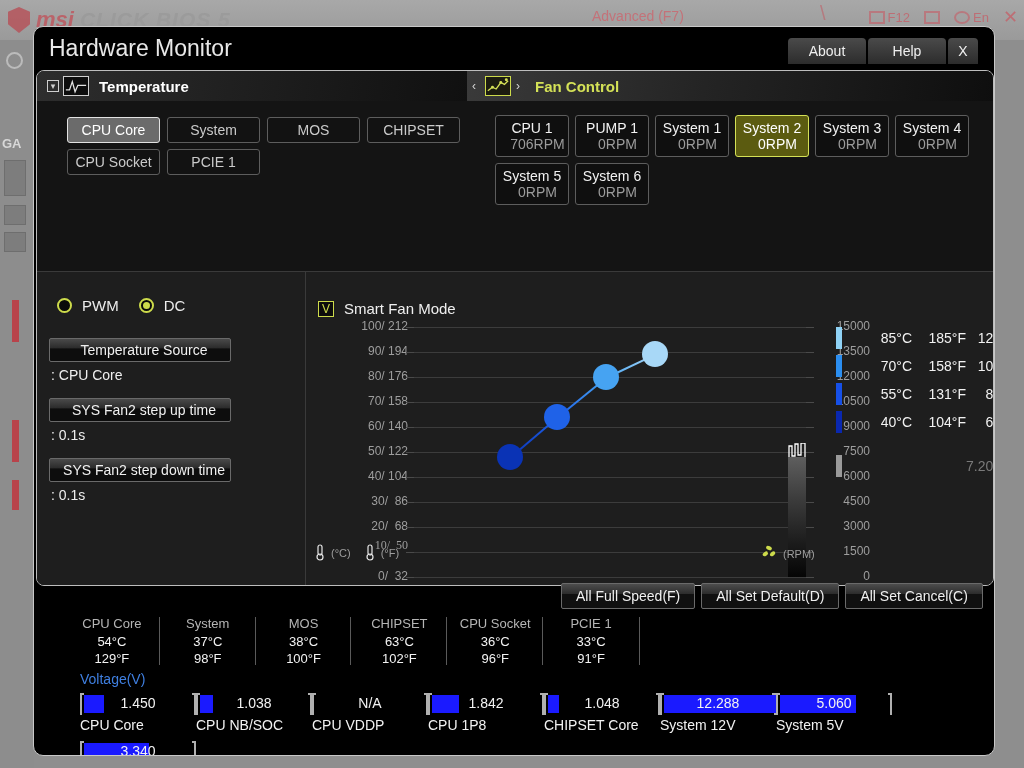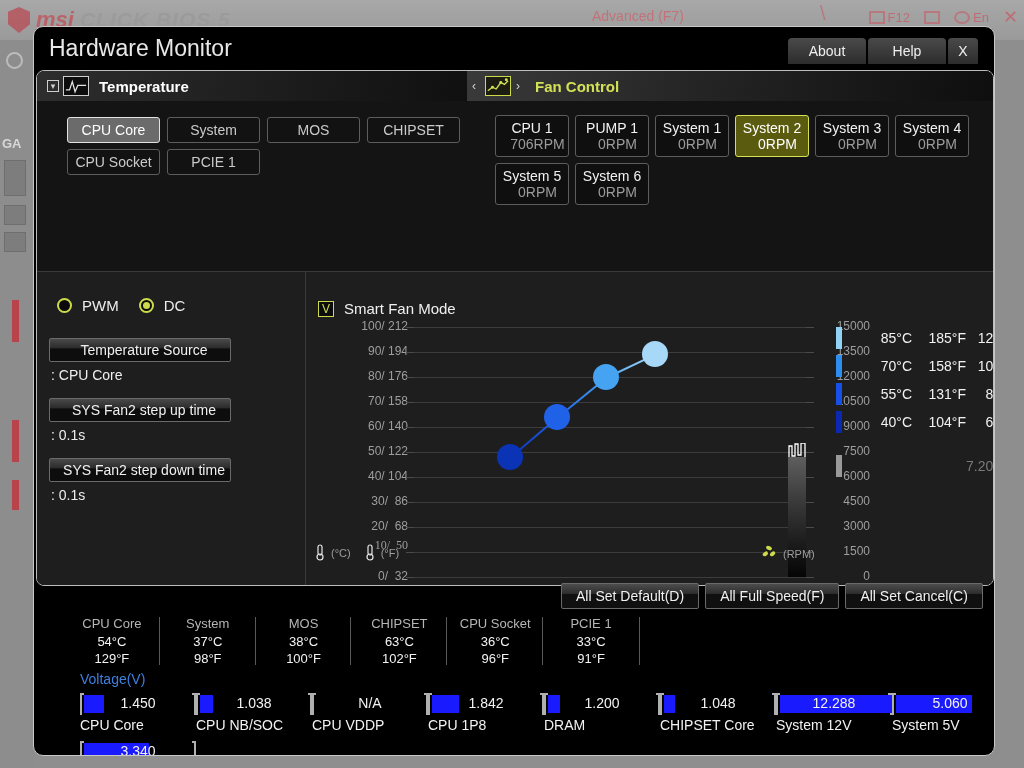--- a/index.html
+++ b/index.html
@@ -488,22 +488,22 @@
                 <circle cx="9" cy="9" r="1.7" fill="#1e1e1e"></circle>
               </g>
             </svg>
           </span>
           <span class="unit">(RPM)</span>
         </div>
       </div>
     </div>
 
     <div class="actions" id="actions">
+        <div class="abtn">All Full Speed(F)</div>
         <div class="abtn">All Set Default(D)</div>
-        <div class="abtn">All Full Speed(F)</div>
         <div class="abtn">All Set Cancel(C)</div>
       </div>
 
     <div class="tempsum" id="tempsum">
         <div class="tcell">
           <div class="tname">CPU Core</div>
           <div class="tc">54°C</div>
           <div class="tf">129°F</div>
         </div>
         <div class="tcell">
@@ -559,27 +559,20 @@
         </div>
         <div class="vitem" style="width: 116px;">
           <div class="vframe" style="width: 116px;">
             <div class="vfill" style="width: 26.88px; background: rgb(26, 26, 255);"></div>
           </div>
           <div class="vnum" style="left: 0px; width: 116px;">1.842</div>
           <div class="vlabel">CPU 1P8</div>
         </div>
         <div class="vitem" style="width: 116px;">
           <div class="vframe" style="width: 116px;">
-            <div class="vfill" style="width: 12.32px; background: rgb(26, 26, 255);"></div>
-          </div>
-          <div class="vnum" style="left: 0px; width: 116px;">1.200</div>
-          <div class="vlabel">DRAM</div>
-        </div>
-        <div class="vitem" style="width: 116px;">
-          <div class="vframe" style="width: 116px;">
             <div class="vfill" style="width: 11.2px; background: rgb(26, 26, 255);"></div>
           </div>
           <div class="vnum" style="left: 0px; width: 116px;">1.048</div>
           <div class="vlabel">CHIPSET Core</div>
         </div>
         <div class="vitem" style="width: 116px;">
           <div class="vframe" style="width: 116px;">
             <div class="vfill" style="width: 112px; background: rgb(26, 26, 255);"></div>
           </div>
           <div class="vnum" style="left: 0px; width: 116px;">12.288</div>

